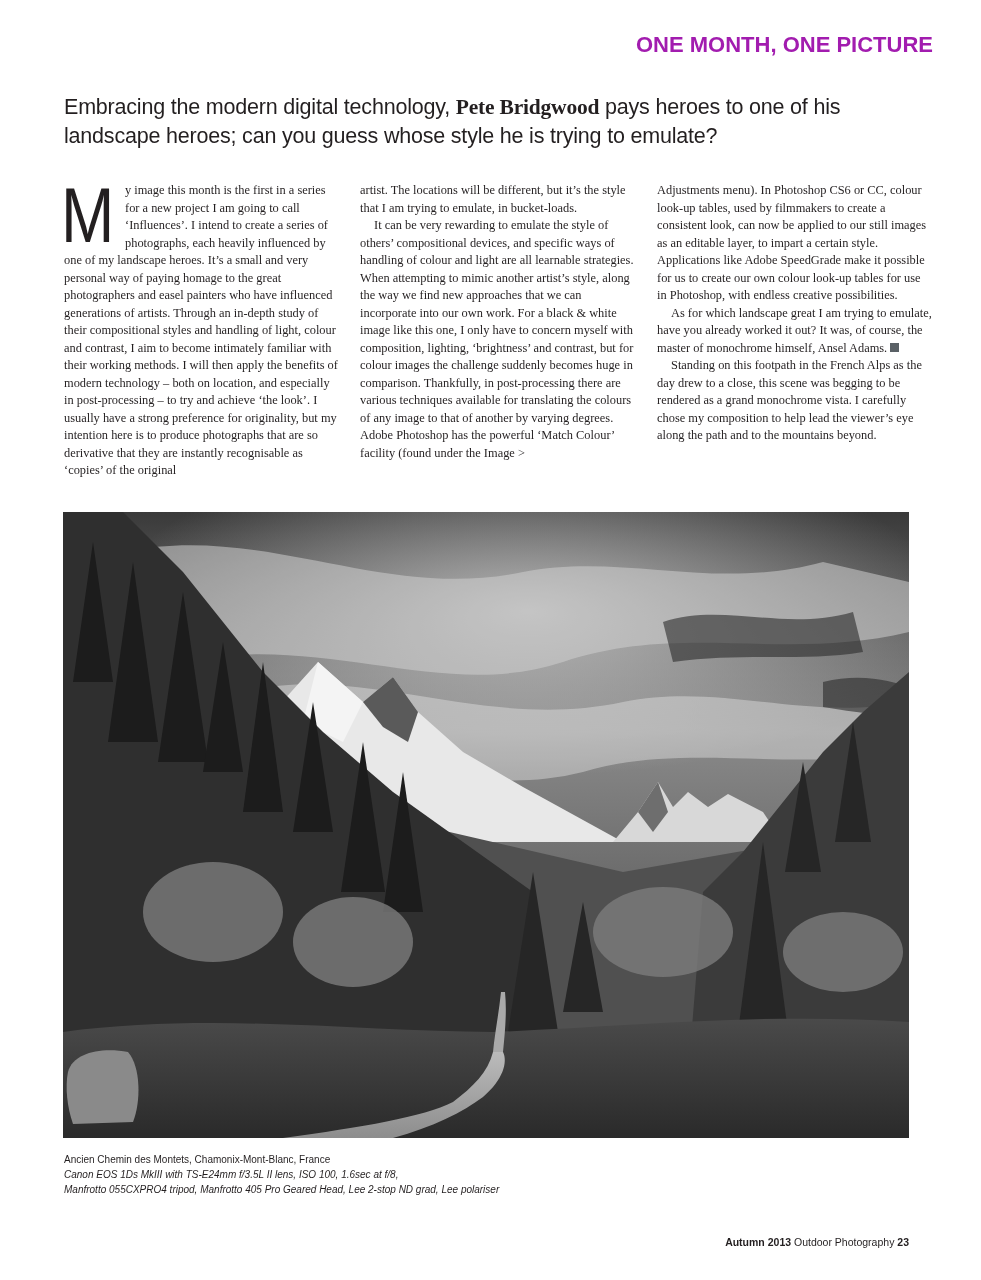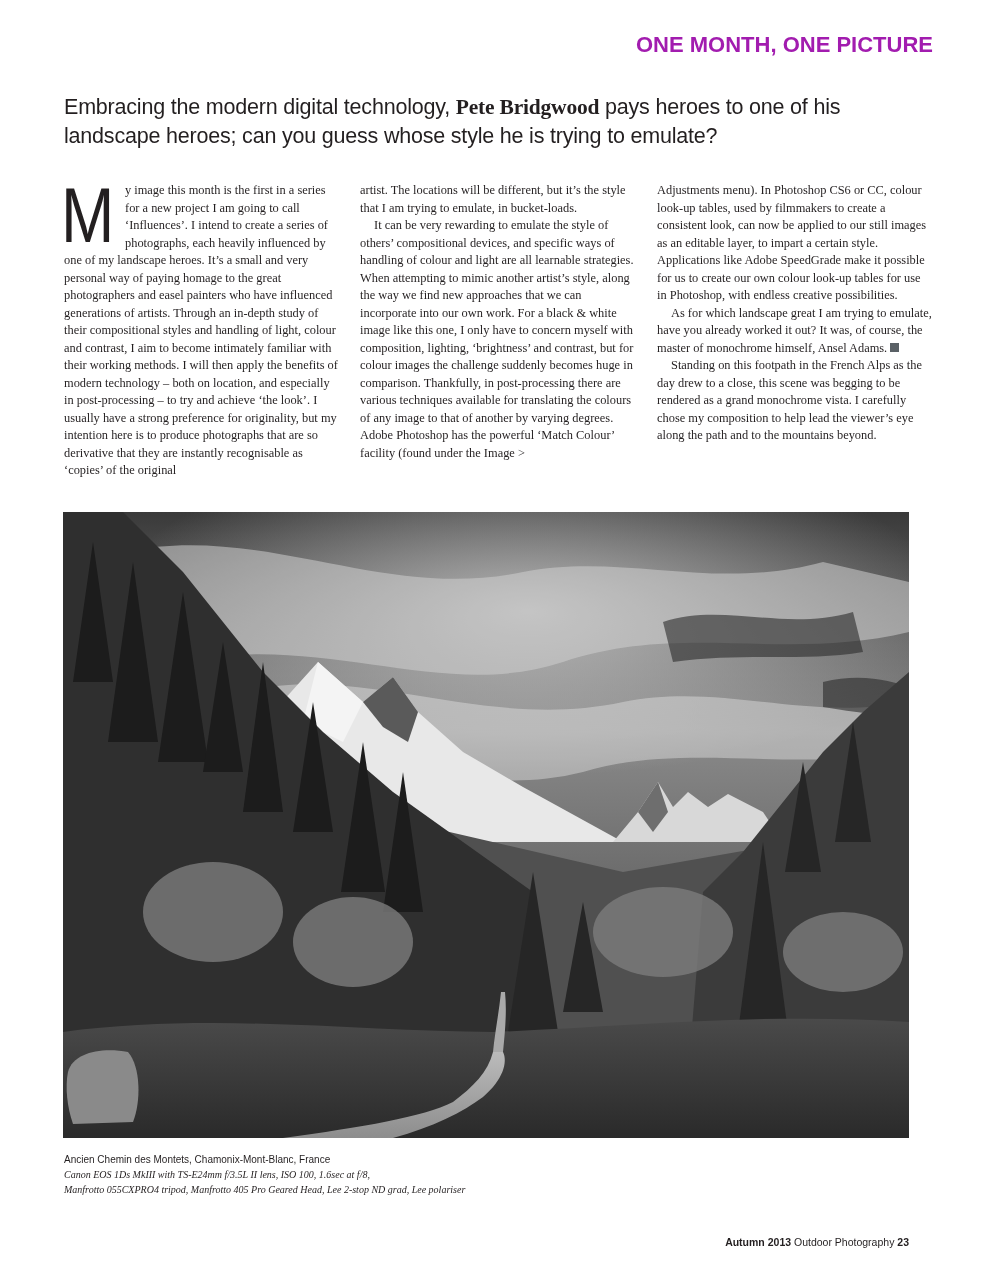--- a/index.html
+++ b/index.html
@@ -52,21 +52,21 @@
       position: absolute; left: 63px; top: 512px; width: 846px; height: 626px;
       overflow: hidden; background: #555;
     }
     .photo svg { display: block; width: 100%; height: 100%; }
 
     .caption {
       position: absolute; left: 64px; top: 1152px; width: 700px;
       font-family: "Liberation Sans", sans-serif;
       font-size: 10px; line-height: 15px; color: #231f20;
     }
-    .caption .italic { font-style: italic; font-family: Liberation Serif, serif; }
+    .caption .italic { font-style: italic; }
 
     .footer {
       position: absolute; right: 72px; top: 1236px;
       font-family: "Liberation Sans", sans-serif;
       font-size: 10.5px; color: #231f20; text-align: right;
     }
     .footer b { font-weight: bold; }
   </style>
 </head>
 <body>

